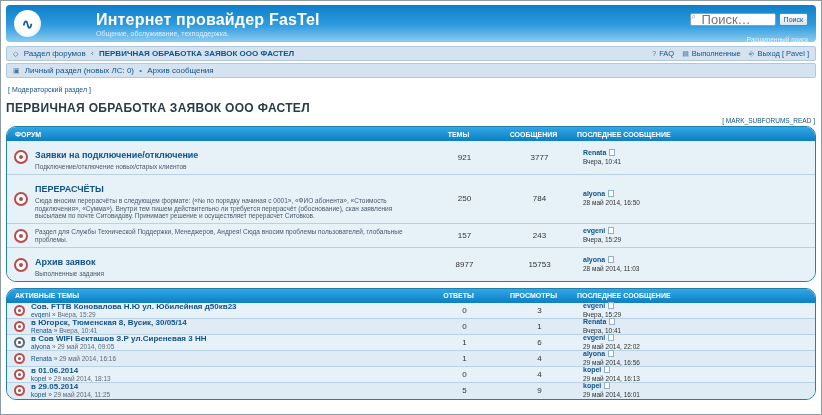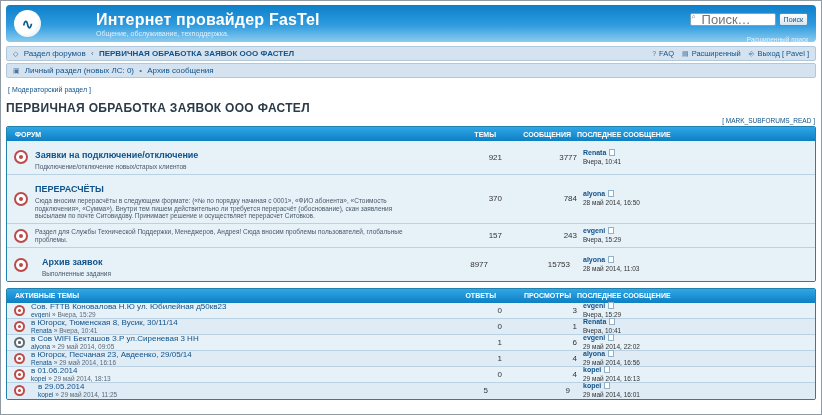--- a/index.html
+++ b/index.html
@@ -33,29 +33,29 @@
   .glyph { font-size: 7px; margin-right: 3px; color: #4d749a; }
   .right-links { display: flex; gap: 8px; align-items: center; font-size: 7.5px; }
   .sep { color: #4d749a; margin: 0 3px; }
 
   .mod-link { display: inline-block; margin: 3px 0 0 2px; font-size: 7px; color: #105289; text-decoration: none; }
   .page-title { margin-top: 5px; font-size: 12px; font-weight: bold; color: #2b3a47; letter-spacing: .3px; }
   .mark-read { text-align: right; font-size: 6.5px; margin: 2px 1px 2px 0; }
   .mark-read a { color: #105289; text-decoration: none; }
 
   
-  .ftable { border: 1px solid #2181ad; border-radius: 2px; overflow: hidden; background: #e7f1f8; }
+  .ftable { border: 1px solid #2181ad; border-radius: 10px; overflow: hidden; background: #e7f1f8; }
   .thead { display: flex; align-items: center; height: 14px; padding: 0 6px 0 8px; color: #fff; font-size: 7px; font-weight: bold;
     background: linear-gradient(180deg, #31a7e6, #0d7fc3); }
   .th-main { flex: 1; }
-  .col-n { width: 75px; text-align: right; flex: 0 0 auto; }
+  .col-n { width: 75px; text-align: center; flex: 0 0 auto; }
   .col-last { width: 238px; flex: 0 0 auto; padding-left: 6px; }
 
   .frow, .trow { display: flex; align-items: center; border-bottom: 1px solid #b9d1e2; background: #e7f1f8; }
-  .frow:last-child, .trow:last-child { border-bottom: none; gap: 7px; }
+  .frow:last-child, .trow:last-child { border-bottom: none; }
   .trow:nth-child(even) { background: #dfebf5; }
 
   .icon-col-f { width: 28px; flex: 0 0 auto; display: flex; justify-content: center; }
   .icon-col-t { width: 24px; flex: 0 0 auto; display: flex; justify-content: center; }
   .ring { border-radius: 50%; background: #fff; border: 2px solid #bc4a4a; display: flex; align-items: center; justify-content: center; }
   .ring-f { width: 14px; height: 14px; }
   .ring-t { width: 11px; height: 11px; }
   .ring .dot { width: 4px; height: 4px; border-radius: 50%; background: #bc4a4a; }
   .ring-t .dot { width: 3px; height: 3px; }
   .ring.locked { border-color: #5d6a73; }
@@ -66,21 +66,21 @@
   .ftitle { font-size: 9px; font-weight: bold; color: #105289; text-decoration: none; display: inline-block; line-height: 10px; }
   .fdesc { font-size: 6.5px; color: #49596a; line-height: 1.2; margin-top: 1px; }
   .num { font-size: 8px; color: #333; }
   .lastpost { font-size: 7px; line-height: 8px; }
   .username { color: #105289; font-weight: bold; text-decoration: none; font-size: 7px; }
   .jump-icon { display: inline-block; width: 6px; height: 7px; border: 1px solid #8fb1c9; background: #fff; margin-left: 3px; vertical-align: -1px; }
   .ldate { color: #333; font-size: 6.5px; margin-top: 1px; }
 
   .trow { height: 16px; }
   .tmain { flex: 1; min-width: 0; overflow: hidden; }
-  .ttitle { font-size: 8px; font-weight: normal; color: #105289; text-decoration: none; line-height: 8px; display: block;
+  .ttitle { font-size: 8px; font-weight: bold; color: #105289; text-decoration: none; line-height: 8px; display: block;
     white-space: nowrap; overflow: hidden; }
   .tby { font-size: 6.5px; color: #5a6b7a; line-height: 7px; white-space: nowrap; }
   .tby a { color: #105289; text-decoration: none; }
   .gap { height: 6px; }
 </style>
 </head>
 <body>
 
 <div class="screen">
 
@@ -106,21 +106,21 @@
   
   <div class="bar">
     <span>
       <span class="glyph">◇</span>
       <a href="#">Раздел форумов</a>
       <span class="sep">‹</span>
       <a href="#" class="crumb-current">ПЕРВИЧНАЯ ОБРАБОТКА ЗАЯВОК ООО ФАСТЕЛ</a>
     </span>
     <span class="right-links">
       <a href="#"><span class="glyph">?</span><span>FAQ</span></a>
-      <a href="#"><span class="glyph">▤</span><span>Расширенный</span></a>
+      <a href="#"><span class="glyph">▤</span><span>Выполненные</span></a>
       <a href="#"><span class="glyph">⎆</span><span>Выход [ Pavel ]</span></a>
     </span>
   </div>
 
   
   <div class="bar">
     <span>
       <span class="glyph">▣</span>
       <a href="#">Личный раздел (новых ЛС: 0)</a>
       <span class="sep">•</span>
@@ -165,21 +165,21 @@
         <div class="frow">
           <div class="icon-col-f">
             <span class="ring ring-f">
               <span class="dot"></span>
             </span>
           </div>
           <div class="fmain">
             <a href="#" class="ftitle">ПЕРЕРАСЧЁТЫ</a>
             <div class="fdesc">Сюда вносим перерасчёты в следующем формате: («№ по порядку начиная с 0001», «ФИО абонента», «Стоимость подключения», «Сумма»). Внутри тем пишем действительно ли требуется перерасчёт (обоснование), скан заявления высылаем по почте Ситовидову. Принимает решение и осуществляет перерасчет Ситовков.</div>
           </div>
-          <div class="col-n num">370</div>
+          <div class="col-n num">250</div>
           <div class="col-n num">784</div>
           <div class="col-last lastpost">
             <a href="#" class="username">alyona</a><span class="jump-icon"></span>
             <div class="ldate">28 май 2014, 16:50</div>
           </div>
         </div>
 
         <div class="frow">
           <div class="icon-col-f">
             <span class="ring ring-f">
@@ -249,21 +249,21 @@
           </div>
         </div>
 
         <div class="trow">
           <div class="icon-col-t">
             <span class="ring ring-t unread">
               <span class="dot"></span>
             </span>
           </div>
           <div class="tmain">
-            <a href="#" class="ttitle">в Югорск, Тюменская 8, Вусик, 30/11/14</a>
+            <a href="#" class="ttitle">в Югорск, Тюменская 8, Вусик, 30/05/14</a>
             <div class="tby">
               <a href="#">Renata</a> » <span>Вчера, 10:41</span>
             </div>
           </div>
           <div class="col-n num">0</div>
           <div class="col-n num">1</div>
           <div class="col-last lastpost">
             <a href="#" class="username">Renata</a><span class="jump-icon"></span>
             <div class="ldate">Вчера, 10:41</div>
           </div>
@@ -289,21 +289,20 @@
           </div>
         </div>
 
         <div class="trow">
           <div class="icon-col-t">
             <span class="ring ring-t unread">
               <span class="dot"></span>
             </span>
           </div>
           <div class="tmain">
-            <a href="#" class="ttitle">в Югорск, Песчаная 23, Авдеенко, 29/05/14</a>
             <div class="tby">
               <a href="#">Renata</a> » <span>29 май 2014, 16:16</span>
             </div>
           </div>
           <div class="col-n num">1</div>
           <div class="col-n num">4</div>
           <div class="col-last lastpost">
             <a href="#" class="username">alyona</a><span class="jump-icon"></span>
             <div class="ldate">29 май 2014, 16:56</div>
           </div>

